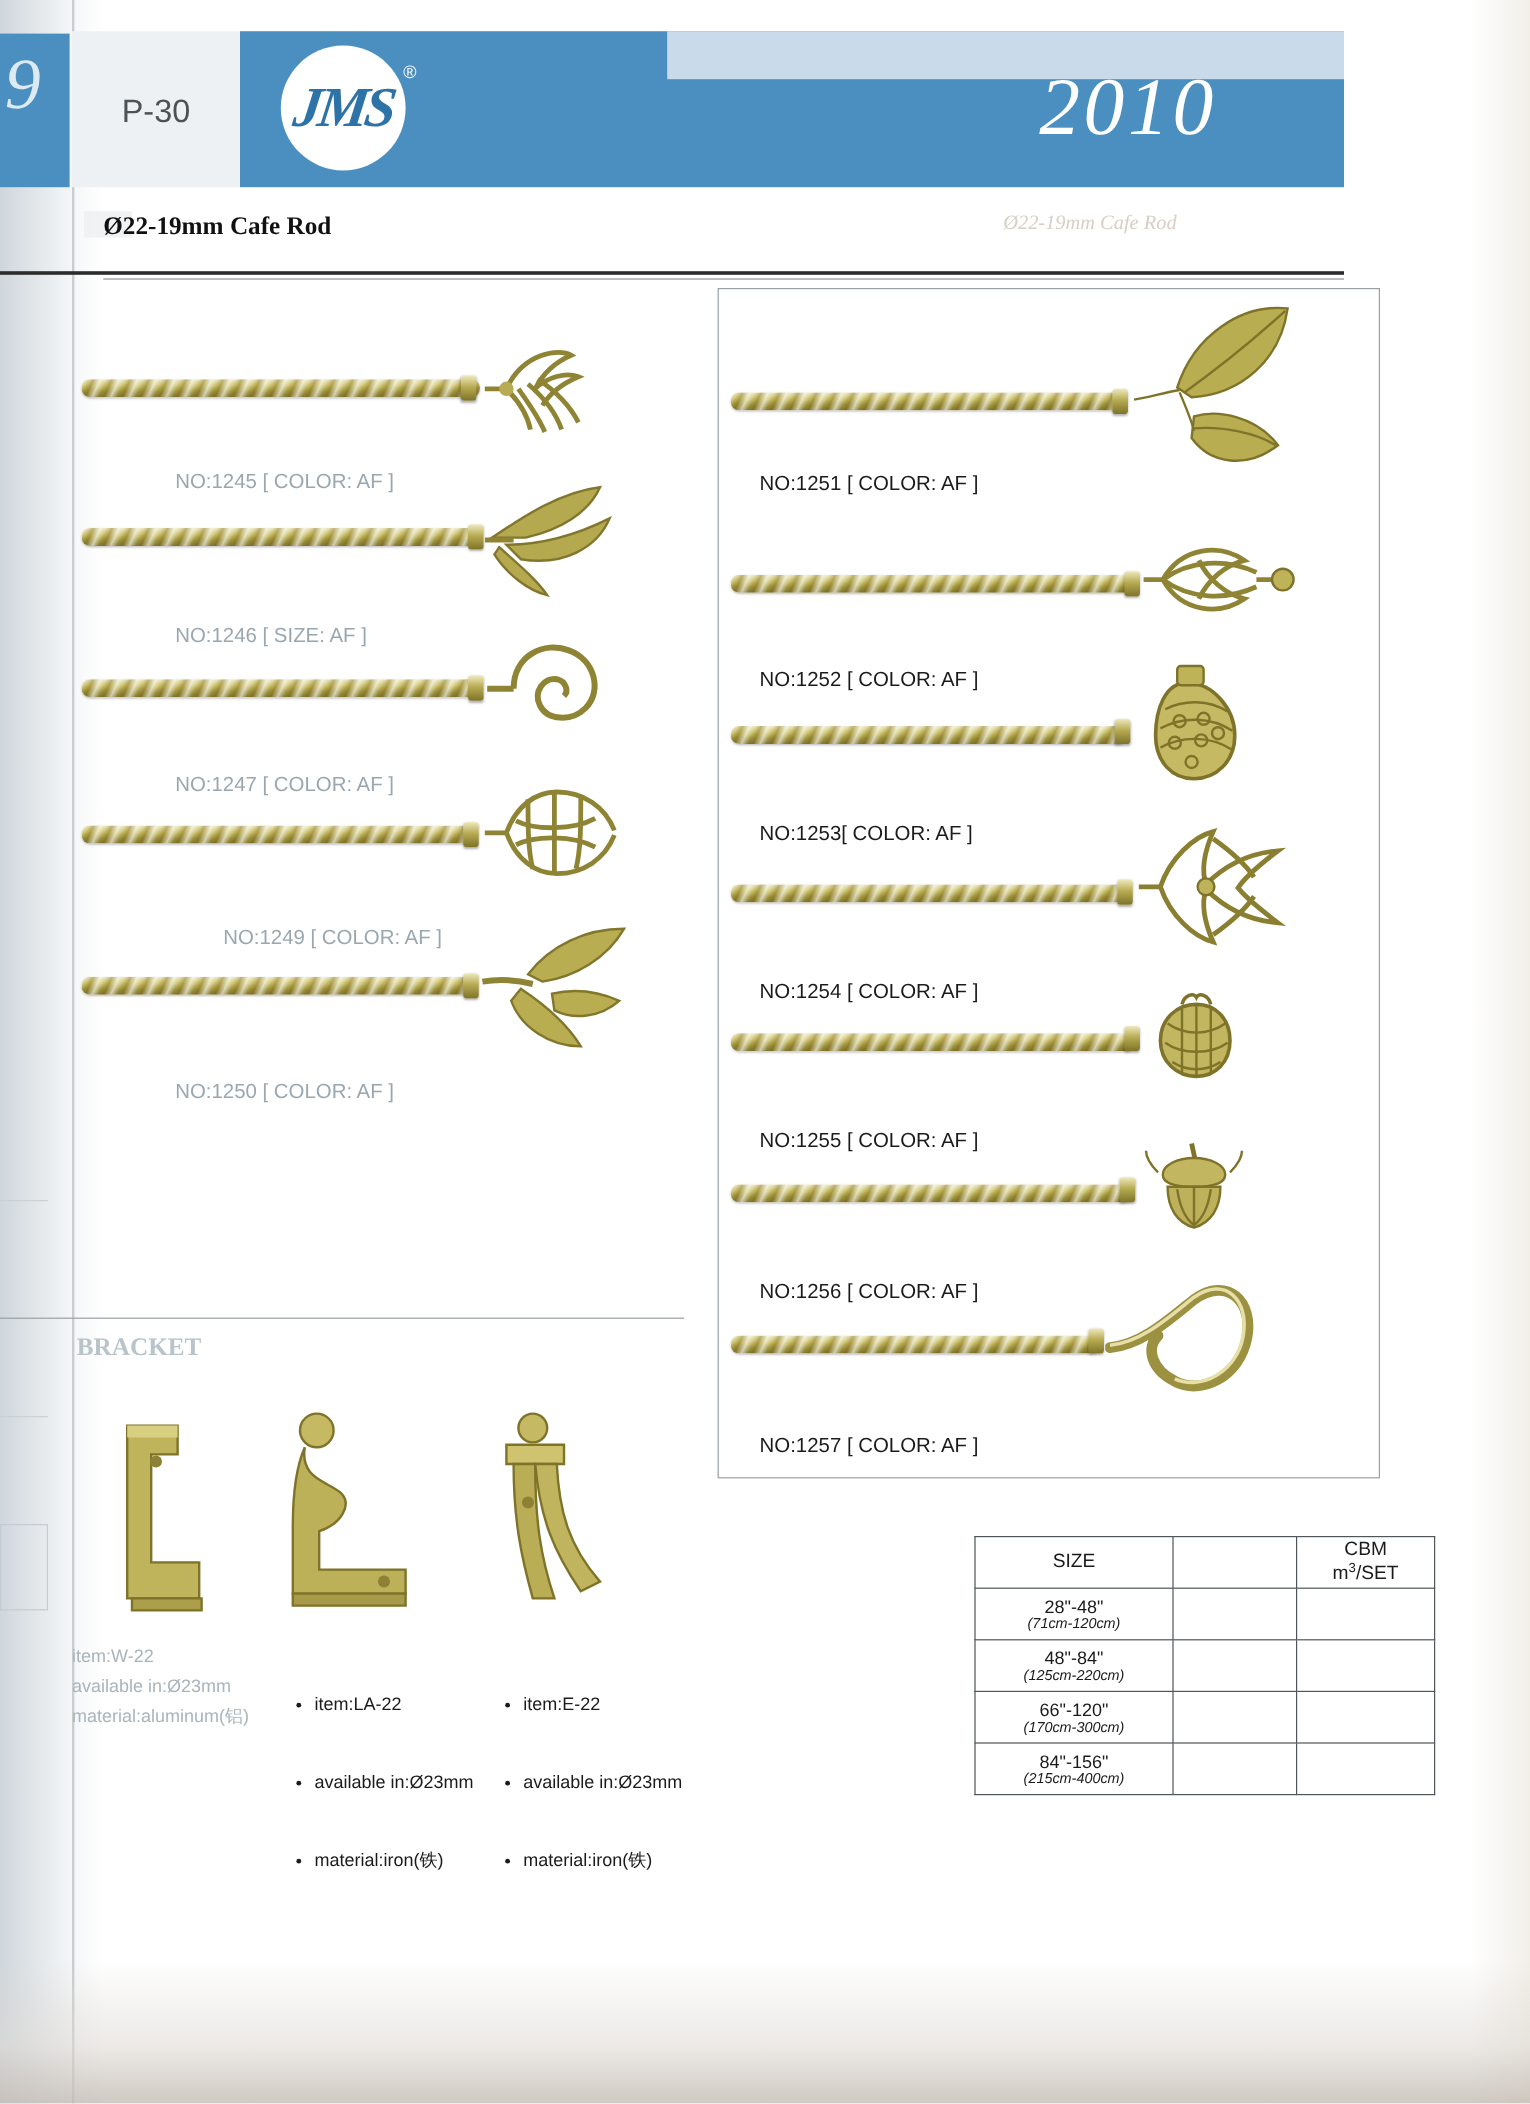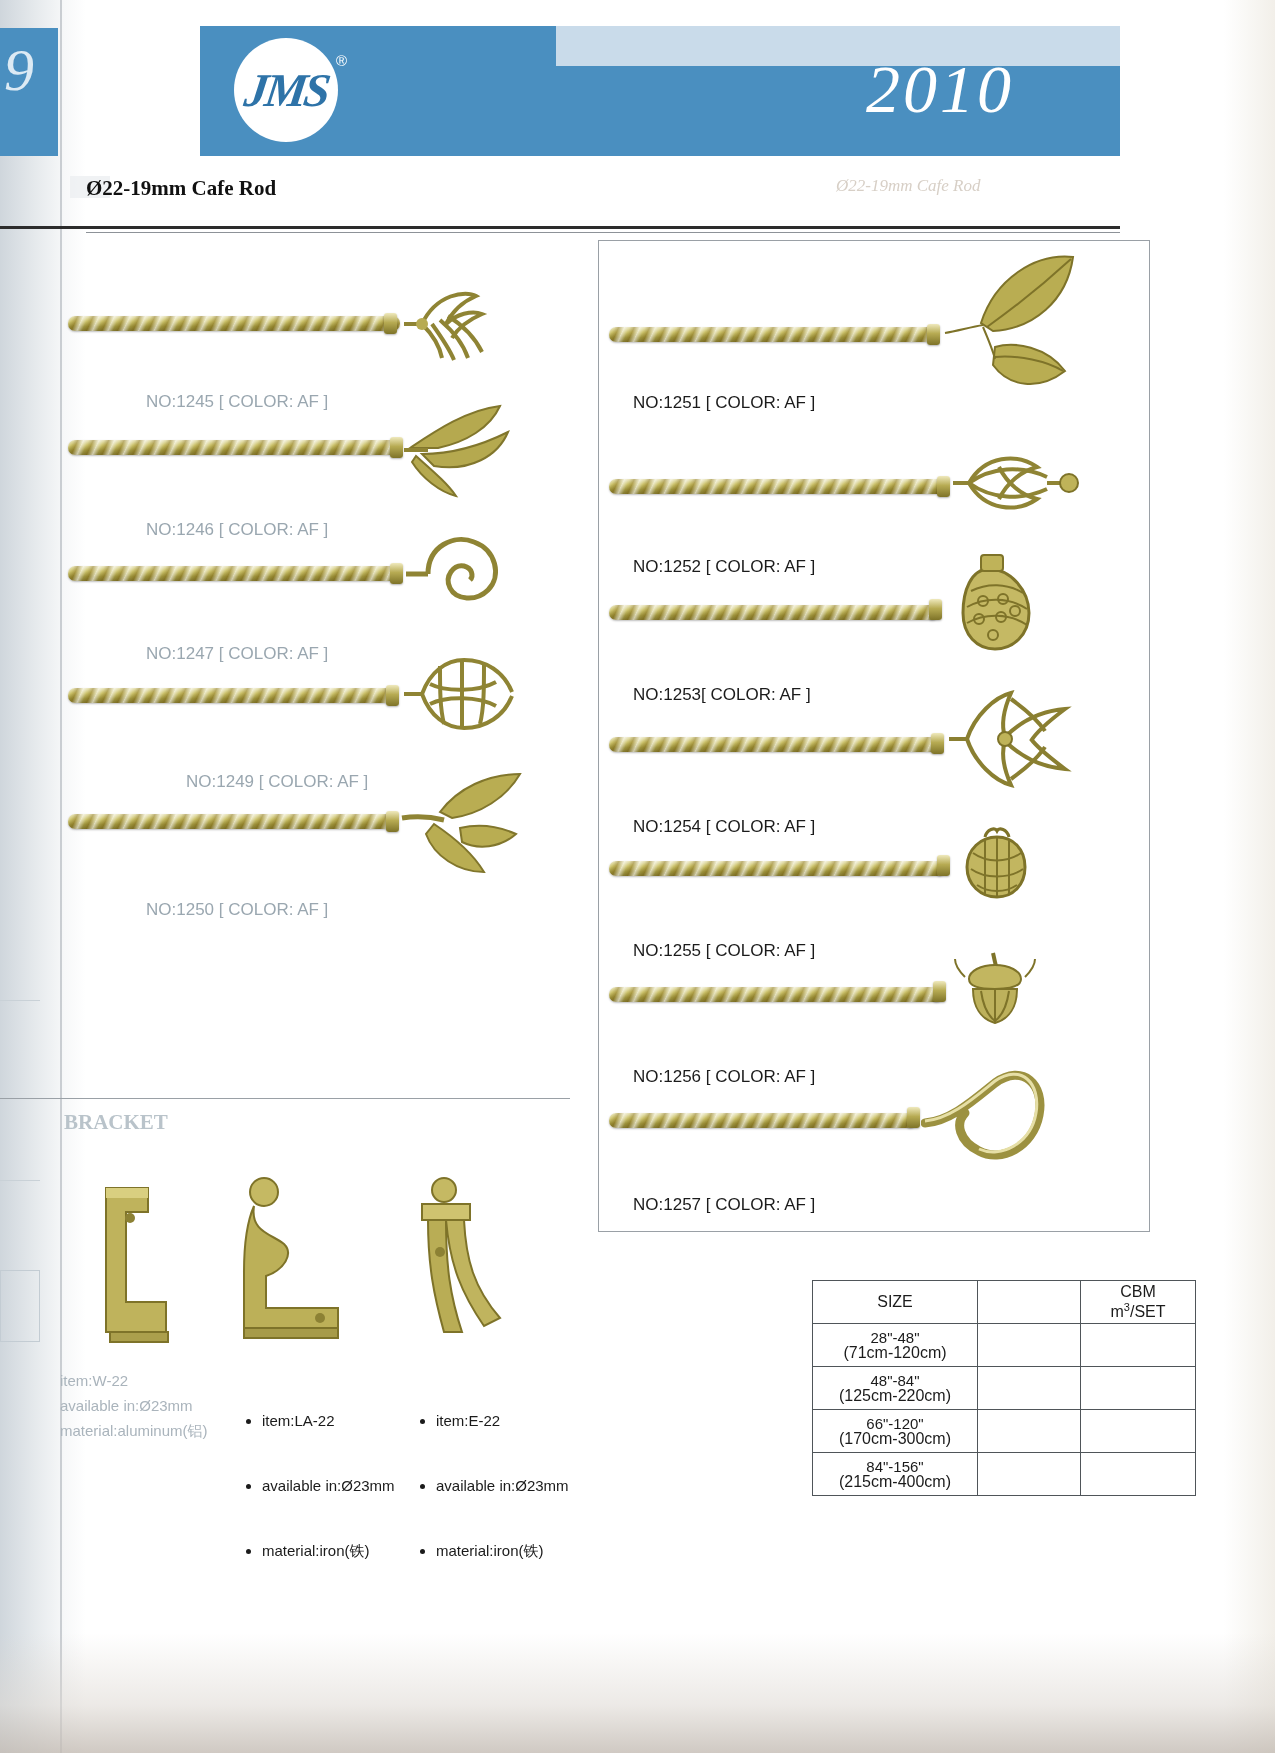--- a/index.html
+++ b/index.html
@@ -235,21 +235,21 @@
   }
   .size-table td, .size-table th {
     border: 1px solid #4f5559;
     text-align: center;
     font-weight: normal;
     color: #1b1b1b;
   }
   .size-table .c1 { width: 162px; height: 40px; border-radius: 20px; }
   .size-table .c2 { width: 100px; }
   .size-table .c3 { width: 112px; }
-  .size-table .sub { font-size: 16px; display:block; margin-top:-2px;}
+  .size-table .sub { font-size: 12px; display:block; margin-top:-2px;font-style:italic;}
   .size-table th { font-size: 16px; }
   .cbm-sup { font-size: 11px; vertical-align: super; }
 
   
   .edge-box {
     position: absolute; left: 0; top: 1270px;
     width: 38px; height: 70px;
     border: 1px solid #c3ccd3;
   }
   .edge-line { position:absolute; left:0; width:40px; height:1px; background:#c9d1d7; }
@@ -262,20 +262,23 @@
   <div class="gutter"></div>
   <div class="gutter-line"></div>
 
   <div class="header-band"></div>
   <div class="header-band-lite"></div>
 
   <div class="corner-swirl">
     <span>9</span>
   </div>
 
+  <div class="page-no-box">
+    <div class="page-no">P-30</div>
+  </div>
 
   <div class="logo-circle">
     <div class="logo-text">JMS</div>
   </div>
   <div class="reg-mark">®</div>
 
 
   <div class="year">2010</div>
 
   <div class="subtitle-ghost"></div>
@@ -312,21 +315,21 @@
       <div class="finial" style="left:344px; top:28px;">
         <svg width="120" height="110" viewBox="0 0 120 110">
           <g fill="#b5a94f" stroke="#81762c" stroke-width="2">
             <path d="M6,52 C30,36 62,14 96,10 C86,32 62,46 34,52 Z"></path>
             <path d="M18,58 C46,58 76,50 104,36 C94,60 66,76 30,70 Z"></path>
             <path d="M12,60 C30,76 44,88 52,100 C36,96 18,82 8,66 Z"></path>
           </g>
           <path d="M0,54 L24,54" stroke="#8f8434" stroke-width="4" fill="none"></path>
         </svg>
       </div>
-      <div class="prod-caption caption-faded" style="left:86px; top:152px;">NO:1246 [ COLOR: AF ]</div>
+      <div class="prod-caption caption-faded" style="left:86px; top:152px;">NO:1246 [ SIZE: AF ]</div>
     </div>
 
     <div class="prod">
       <div class="rod" style="left:8px; top:70px; width:332px;"></div>
       <div class="collar" style="left:330px; top:67px;"></div>
       <div class="finial" style="left:344px; top:36px;">
         <svg width="110" height="86" viewBox="0 0 110 86">
           <g fill="none" stroke="#8f8434" stroke-width="5">
             <path d="M2,42 L24,42"></path>
             <path d="M24,42 C24,14 50,2 70,10 C92,18 98,44 84,58 C72,70 52,68 46,56 C40,44 50,32 60,34 C68,36 70,44 66,48"></path>

